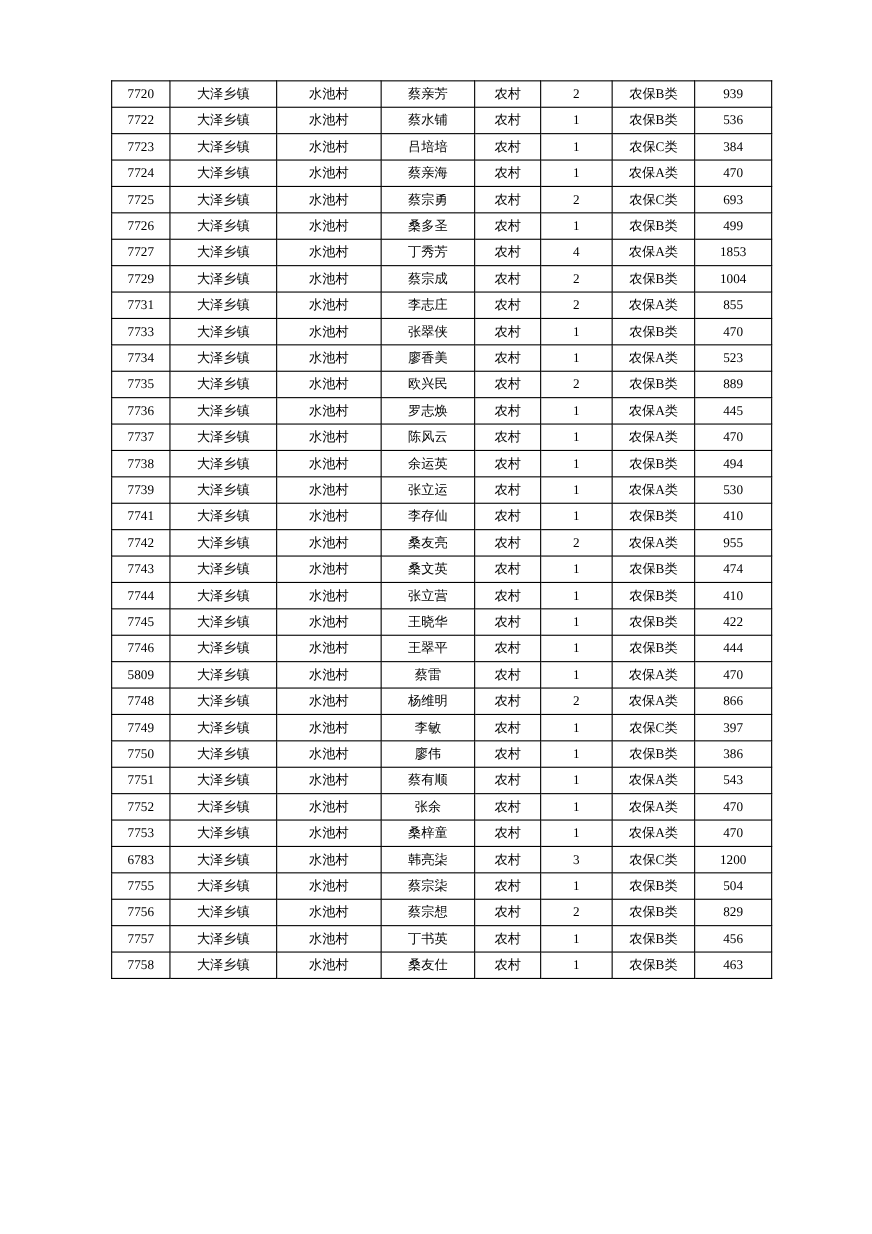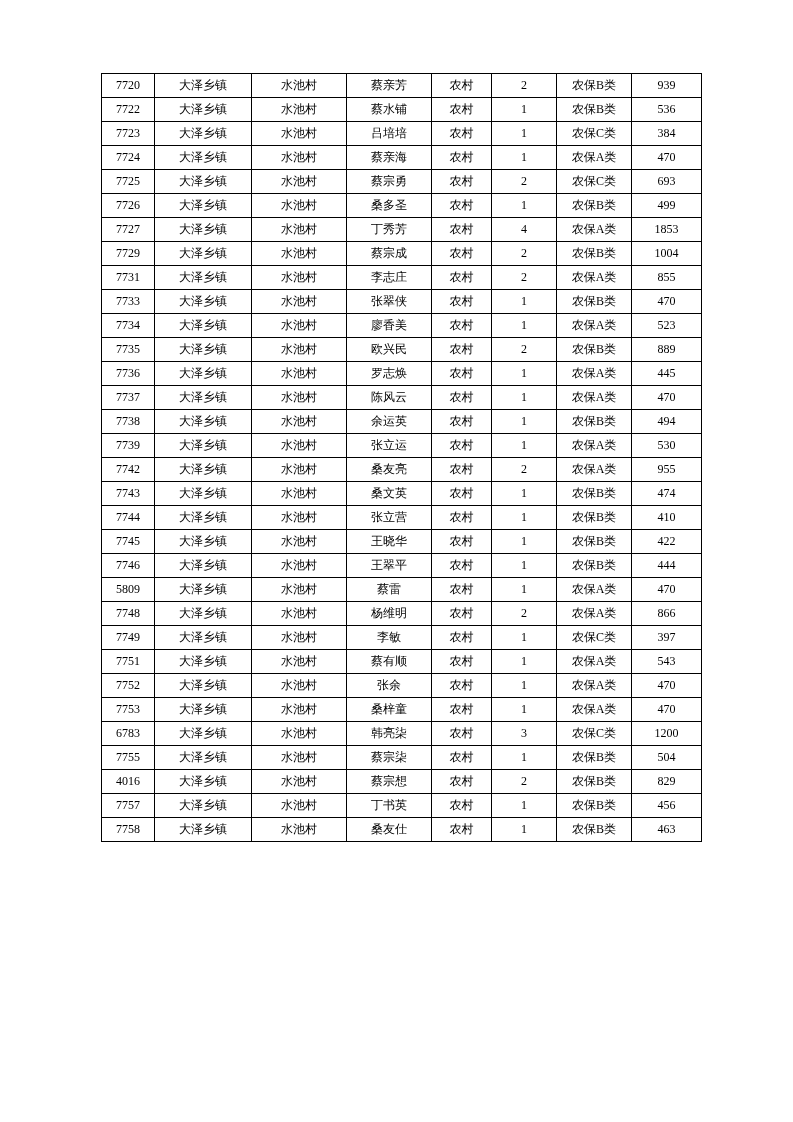--- a/index.html
+++ b/index.html
@@ -220,20 +220,30 @@
           <td>7739</td>
           <td>大泽乡镇</td>
           <td>水池村</td>
           <td>张立运</td>
           <td>农村</td>
           <td>1</td>
           <td>农保A类</td>
           <td>530</td>
         </tr>
         <tr>
+          <td>7741</td>
+          <td>大泽乡镇</td>
+          <td>水池村</td>
+          <td>李存仙</td>
+          <td>农村</td>
+          <td>1</td>
+          <td>农保B类</td>
+          <td>410</td>
+        </tr>
+        <tr>
           <td>7742</td>
           <td>大泽乡镇</td>
           <td>水池村</td>
           <td>桑友亮</td>
           <td>农村</td>
           <td>2</td>
           <td>农保A类</td>
           <td>955</td>
         </tr>
         <tr>
@@ -298,20 +308,30 @@
         </tr>
         <tr>
           <td>7749</td>
           <td>大泽乡镇</td>
           <td>水池村</td>
           <td>李敏</td>
           <td>农村</td>
           <td>1</td>
           <td>农保C类</td>
           <td>397</td>
+        </tr>
+        <tr>
+          <td>7750</td>
+          <td>大泽乡镇</td>
+          <td>水池村</td>
+          <td>廖伟</td>
+          <td>农村</td>
+          <td>1</td>
+          <td>农保B类</td>
+          <td>386</td>
         </tr>
         <tr>
           <td>7751</td>
           <td>大泽乡镇</td>
           <td>水池村</td>
           <td>蔡有顺</td>
           <td>农村</td>
           <td>1</td>
           <td>农保A类</td>
           <td>543</td>
@@ -350,21 +370,21 @@
           <td>7755</td>
           <td>大泽乡镇</td>
           <td>水池村</td>
           <td>蔡宗柒</td>
           <td>农村</td>
           <td>1</td>
           <td>农保B类</td>
           <td>504</td>
         </tr>
         <tr>
-          <td>4016</td>
+          <td>7756</td>
           <td>大泽乡镇</td>
           <td>水池村</td>
           <td>蔡宗想</td>
           <td>农村</td>
           <td>2</td>
           <td>农保B类</td>
           <td>829</td>
         </tr>
         <tr>
           <td>7757</td>

